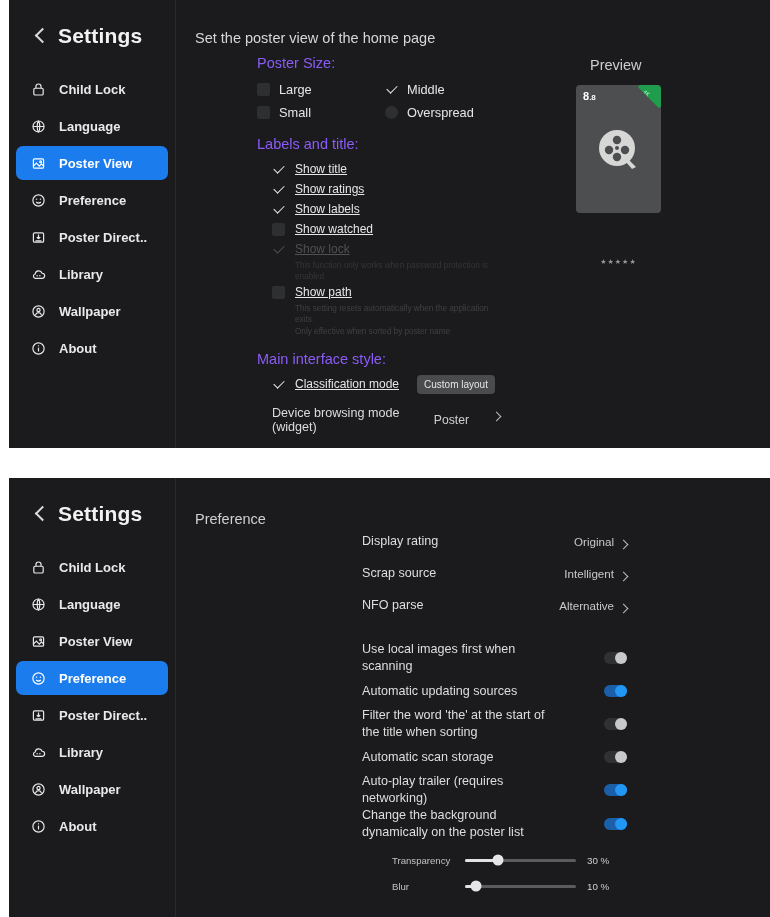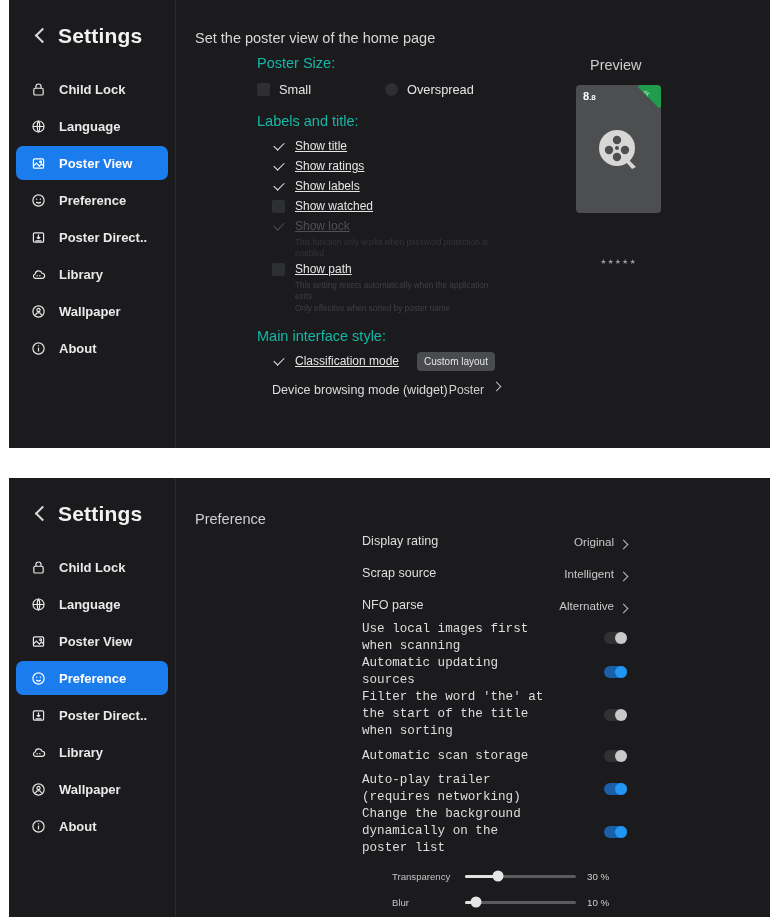--- a/index.html
+++ b/index.html
@@ -60,21 +60,21 @@
   
   .content { flex:1; position:relative; height:100%; }
 
   
   .pv-head {
     position:absolute; left:19px; top:30px;
     color:#d7d7d8; font-size:14.5px;
   }
   .pv-col { position:absolute; left:81px; top:55px; width:300px; }
 
-  .grp-title { color:#14b8a6; font-size:14.5px; margin-bottom:7px; }
+  .grp-title { color:#8b5cf6; font-size:14.5px; margin-bottom:7px; }
   .opt-row { display:flex; }
   .opt {
     display:flex; align-items:center; gap:9px;
     height:23px; width:128px;
     color:#e6e6e7; font-size:12.8px;
     cursor:pointer;
   }
   .box { width:13px; height:13px; flex:none; position:relative; }
   .box.off { background:#2e2f31; border-radius:2px; }
   .box.off.round { background:#2e2f31; border-radius:50%; }
@@ -93,21 +93,21 @@
 
   .pill {
     display:inline-block; background:#4a4b4d; color:#e5e5e6;
     font-size:10px; border-radius:4px; padding:4px 7px; margin-left:18px;
   }
   .dev-row {
     display:flex; align-items:center; justify-content:space-between;
     width:228px; margin-left:15px; margin-top:12px;
     color:#dcdcdd; font-size:12.6px; cursor:pointer;
   }
-  .dev-val { color:#cfcfd0; font-size:12.2px; display:flex; gap:9px;}
+  .dev-val { color:#cfcfd0; font-size:12.2px; display:flex; gap:24px;}
   .chev { width:7px;height:7px;border-top:1.6px solid #bdbdbe;border-right:1.6px solid #bdbdbe;transform:rotate(45deg); display:inline-block;}
 
   
   .prev-title { position:absolute; left:414px; top:57px; color:#cdcdce; font-size:14.5px; }
   .poster {
     position:absolute; left:400px; top:85px;
     width:85px; height:128px;
     background:#4d4e50; border-radius:4px; overflow:hidden;
   }
   .poster .score { position:absolute; left:7px; top:5px; color:#fff; font-size:11px; font-weight:700; }
@@ -244,20 +244,30 @@
     </div>
 
     <div class="content">
 
       <div class="pv-head">Set the poster view of the home page</div>
 
       <div class="pv-col">
 
         <div class="grp-title">Poster Size:</div>
         <div id="size-opts">
+            <div class="opt-row">
+              <div class="opt">
+                <span class="box off"></span>
+                <span>Large</span>
+              </div>
+              <div class="opt">
+                <span class="box on"></span>
+                <span>Middle</span>
+              </div>
+            </div>
             <div class="opt-row">
               <div class="opt">
                 <span class="box off"></span>
                 <span>Small</span>
               </div>
               <div class="opt">
                 <span class="box off round"></span>
                 <span>Overspread</span>
               </div>
             </div>
@@ -450,21 +460,21 @@
               </span>
             </div>
             <div class="pf-row">
               <span class="pf-lbl">NFO parse</span>
               <span class="pf-val">
                 <span>Alternative</span>
                 <i class="chev"></i>
               </span>
             </div>
           </div>
-        <div id="pf-toggles" style="margin-top: 0; font-family: Liberation Mono, monospace;">
+        <div id="pf-toggles" style="margin-top: 20px;">
             <div class="pf-row">
               <span class="pf-lbl">Use local images first when scanning</span>
               <span class="toggle off">
                 <span class="knob"></span>
               </span>
             </div>
             <div class="pf-row">
               <span class="pf-lbl">Automatic updating sources</span>
               <span class="toggle on">
                 <span class="knob"></span>

